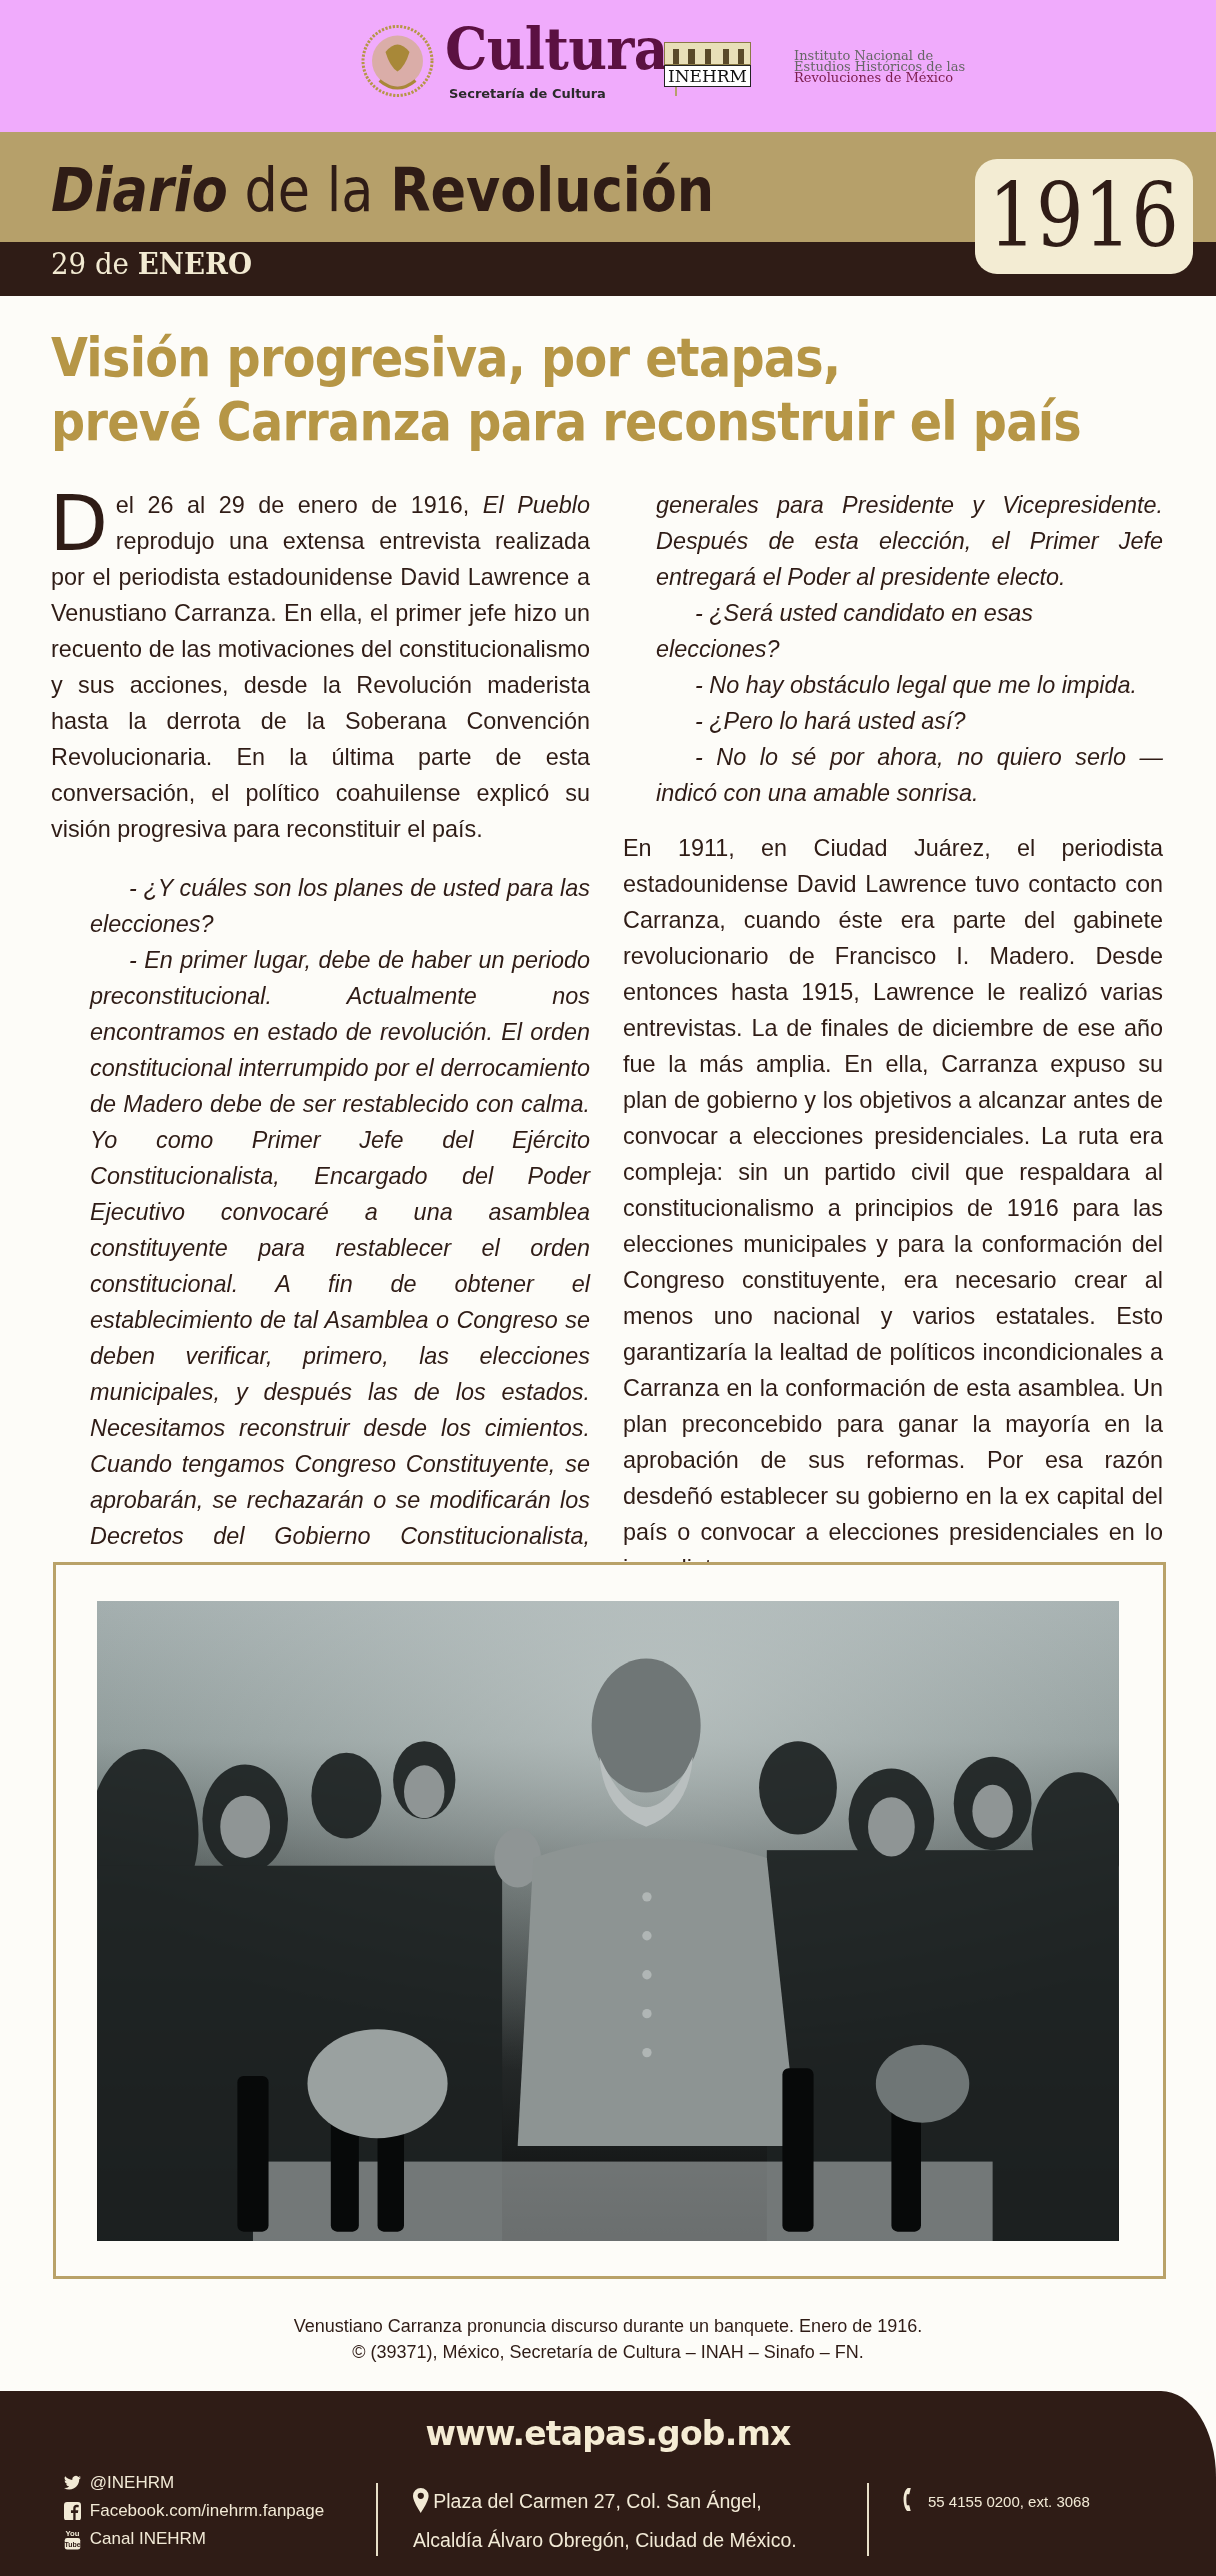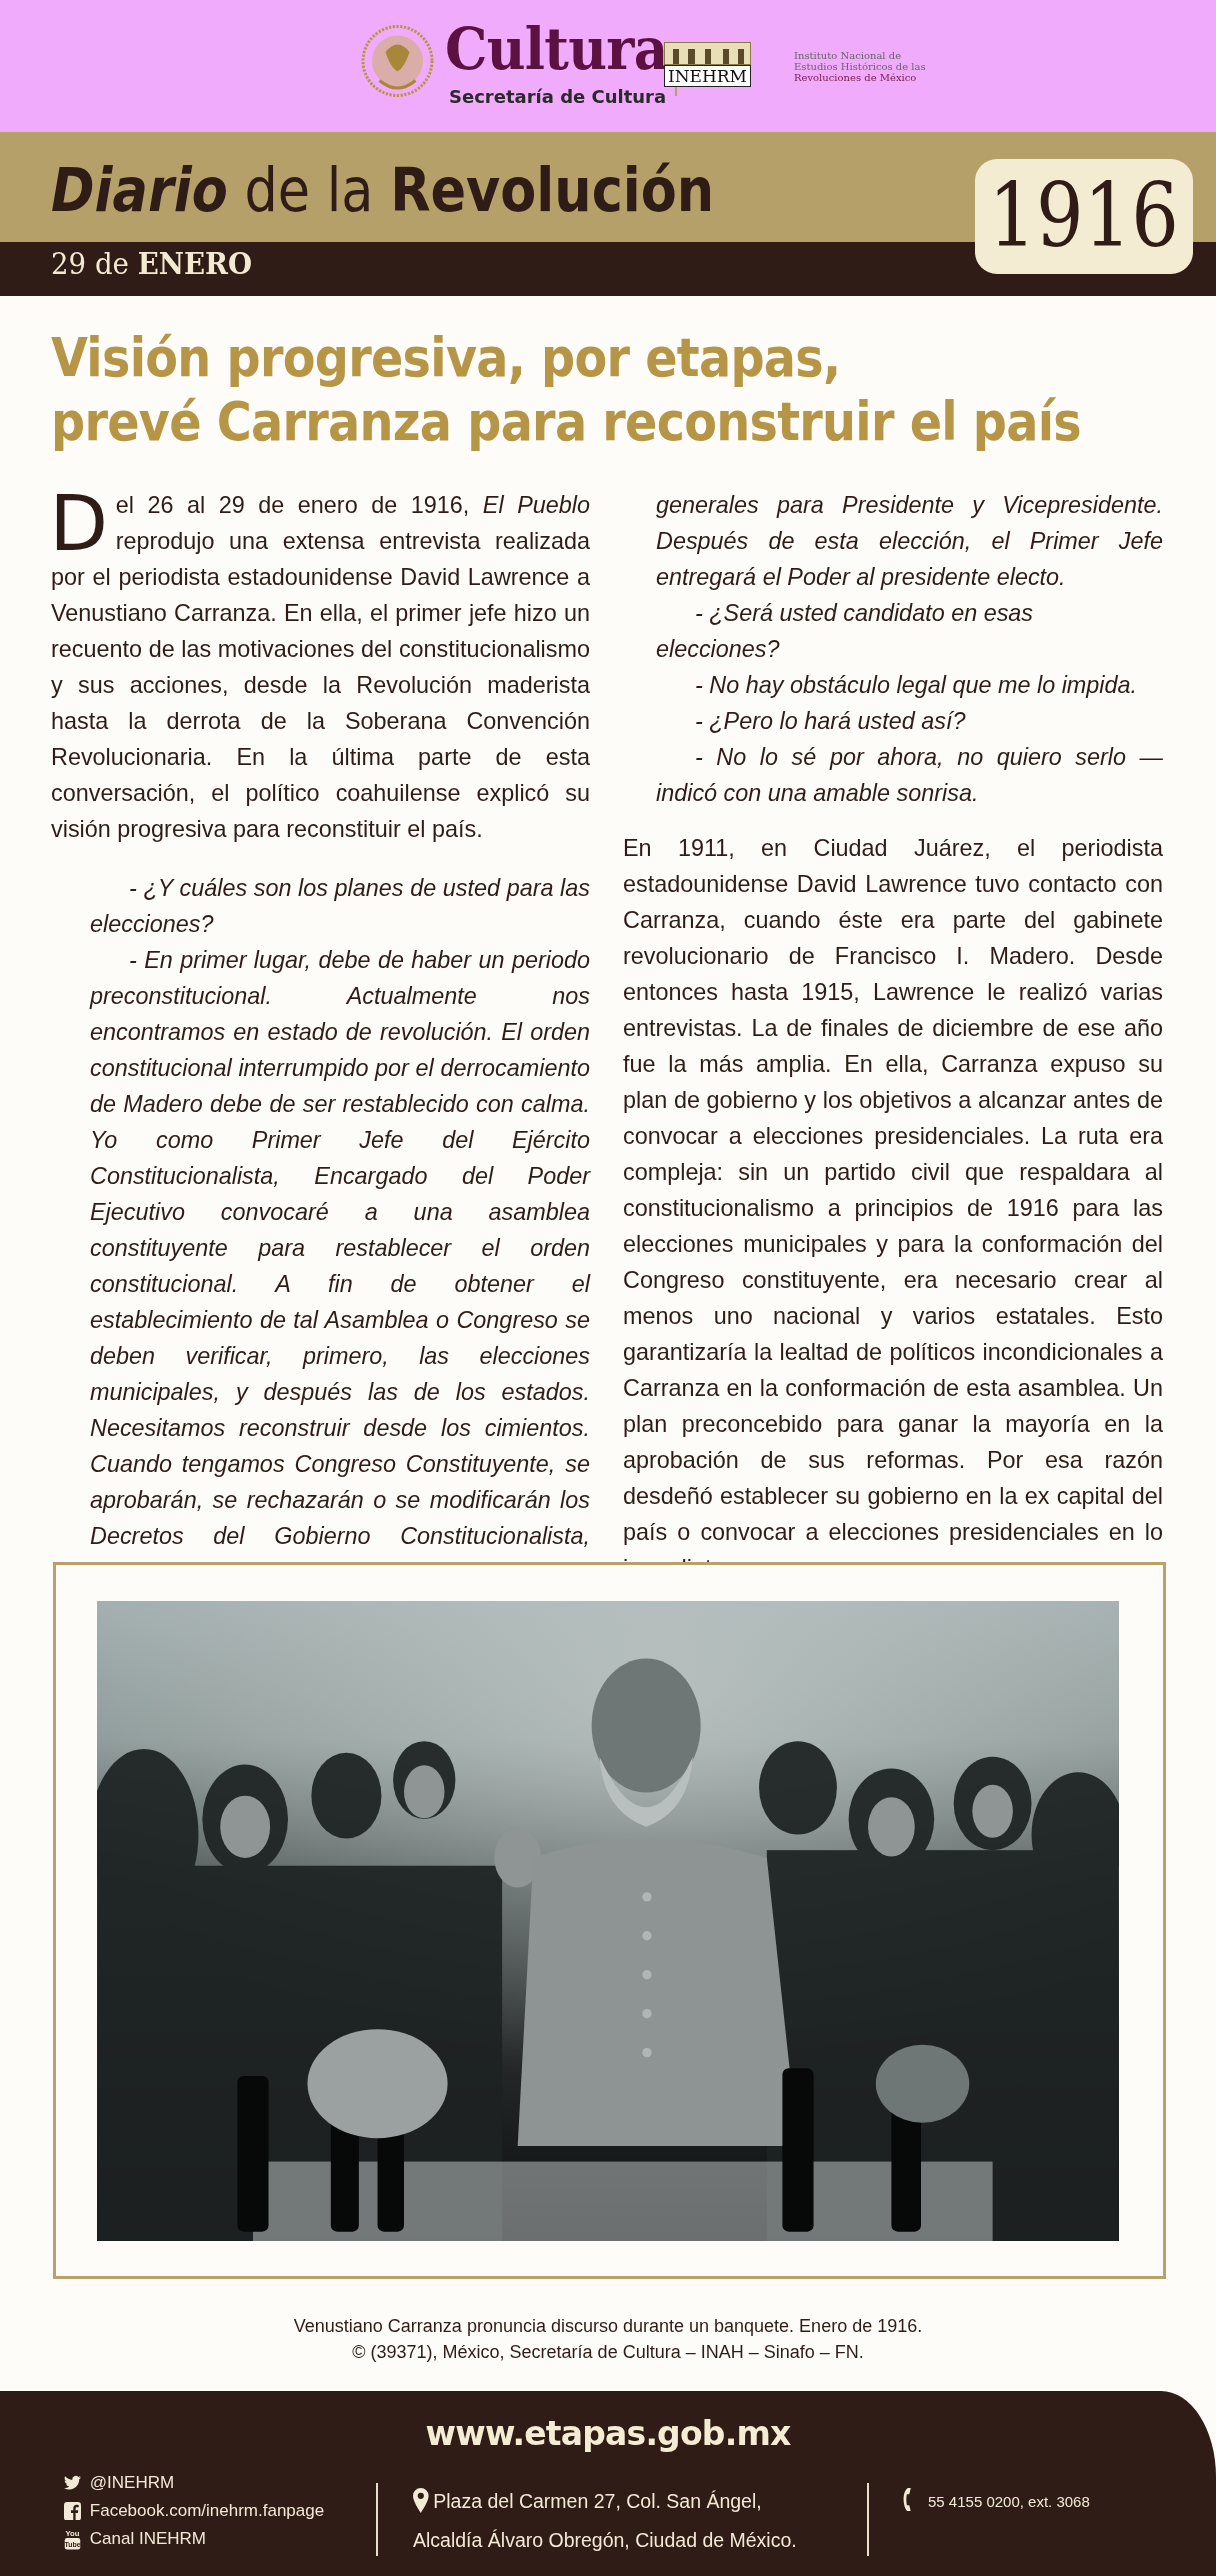--- a/index.html
+++ b/index.html
@@ -12,33 +12,33 @@
   
   .logos { position: absolute; top: 0; left: 0; width: 1216px; height: 132px; background: #f0abfc; }
   .seal { position: absolute; left: 360px; top: 22px; width: 75px; height: 81px; }
   .cultura-word {
     position: absolute; left: 445px; top: 20px;
     font-family: "DejaVu Serif", serif; font-weight: bold; font-size: 58px; line-height: 1;
     color: #5b1141; letter-spacing: -0.8px; transform: scaleX(0.92); transform-origin: left;
   }
   .cultura-sub {
     position: absolute; left: 449px; top: 86px;
-    font-family: "DejaVu Sans", sans-serif; font-weight: bold; font-size: 18px; color: #2a2a2a;
+    font-family: "DejaVu Sans", sans-serif; font-weight: bold; font-size: 13px; color: #2a2a2a;
   }
   .logo-divider { position: absolute; left: 675px; top: 45px; width: 2.3px; height: 51px; background: #b5a06a; }
   .inehrm-logo { position: absolute; left: 664px; top: 42px; width: 87px; height: 45px; }
   .inehrm-building { position: absolute; left: 0; top: 0; width: 87px; height: 23.4px; background: #e8dfb8; border: 0.8px solid #8a7a45; box-sizing: border-box; }
   .inehrm-building i { position: absolute; top: 5.5px; width: 6.2px; height: 15.6px; background: #5a4a2a; }
   .inehrm-box {
     position: absolute; left: 0; top: 23.4px; width: 87px; height: 22px; box-sizing: border-box;
     border: 0.8px solid #222; background: #fff;
     font-family: "DejaVu Serif", serif; font-size: 17px; line-height: 20px; text-align: center; color: #111;
     transform-origin: left;
   }
-  .inehrm-text { position: absolute; left: 794px; top: 50px; font-family: "DejaVu Serif", serif; font-size: 10px; line-height: 11px; color: #666; }
+  .inehrm-text { position: absolute; left: 794px; top: 50px; font-family: "DejaVu Serif", serif; font-size: 13px; line-height: 11px; color: #666; }
   .inehrm-text .accent { color: #7a1b4b; }
 
   
   .band-top { position: absolute; left: 0; top: 132px; width: 1216px; height: 110px; background: #b6a06a; }
   .band-bottom { position: absolute; left: 0; top: 242px; width: 1216px; height: 54px; background: #2f1c16; }
   .masthead {
     position: absolute; left: 51px; top: 159px; font-size: 61px; line-height: 1; color: #2f1c16;
     font-family: "DejaVu Sans", sans-serif; transform: scaleX(0.86); transform-origin: left; white-space: nowrap;
   }
   .masthead .m1 { font-weight: bold; font-style: italic; }

